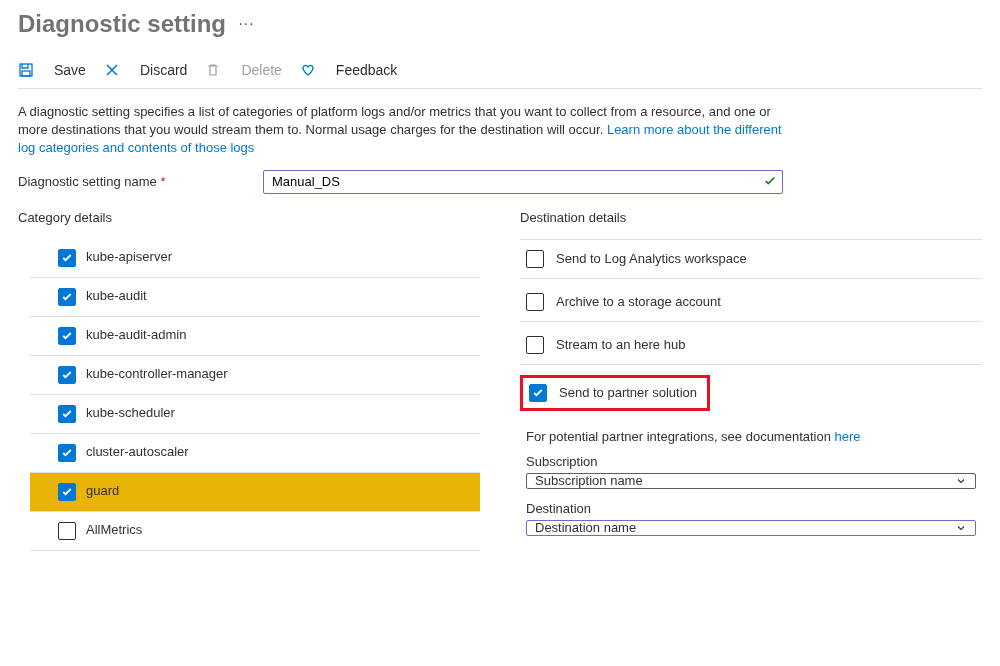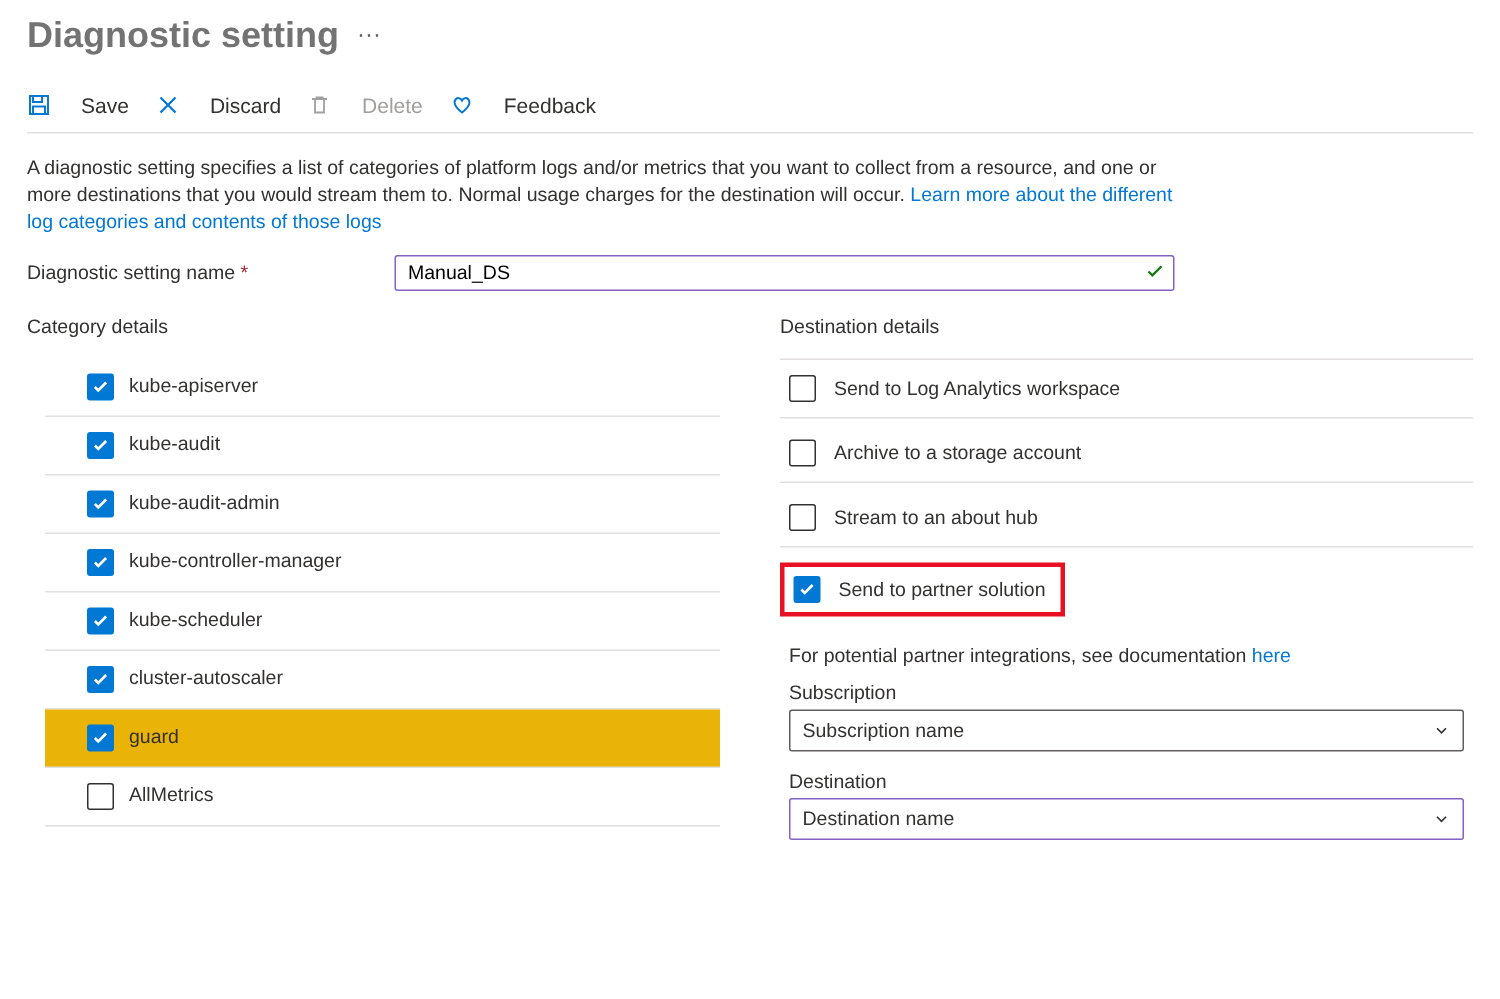--- a/index.html
+++ b/index.html
@@ -56,21 +56,21 @@
   .chk svg { display:none; width:12px; height:12px; stroke:#fff; }
   .dest-row { display:flex; align-items:center; gap:12px; padding:8px 0; margin-bottom:4px; }
   .dest-list { border-top:1px solid #e1dfdd; }
   .dest-list .dest-row { border-bottom:1px solid #e1dfdd; padding:10px 0 10px 6px;}
   .highlight-box { border:3px solid #e81123; padding:6px 10px 6px 6px; display:inline-flex; align-items:center; gap:12px; margin:6px 0 10px 0;}
   .dest-extra { padding-left:6px; }
   .dest-extra p { margin:8px 0 10px 0; font-size:13px;}
   .dest-extra a { color:#0078d4; text-decoration:none;}
   .sub-label { font-size:13px; margin-bottom:4px; display:block;}
   .dropdown {
-    width:450px; height:28px; border:1px solid #605e5c; border-radius:2px;
+    width:450px; height:16px; border:1px solid #605e5c; border-radius:2px;
     padding:4px 8px; display:flex; align-items:center; justify-content:space-between;
     cursor:pointer; font-size:13px; margin-bottom:12px;
   }
   .dropdown.focused { border-color:#8661c5; }
   .dropdown .chev { width:12px; height:12px; }
 </style>
 </head>
 <body>
 
 <div class="page-title-row">
@@ -201,21 +201,21 @@
         <div class="dest-row">
           <span class="chk"></span>
           <span>Send to Log Analytics workspace</span>
         </div>
         <div class="dest-row">
           <span class="chk"></span>
           <span>Archive to a storage account</span>
         </div>
         <div class="dest-row">
           <span class="chk"></span>
-          <span>Stream to an about hub</span>
+          <span>Stream to an here hub</span>
         </div>
       </div>
 
     <div class="highlight-box">
       <span class="chk checked">
         <svg viewBox="0 0 16 16" fill="none" stroke="#fff" stroke-width="2.4">
             <path d="M3 8 l3 3 l7-7"></path>
           </svg>
       </span>
       <span>Send to partner solution</span>

